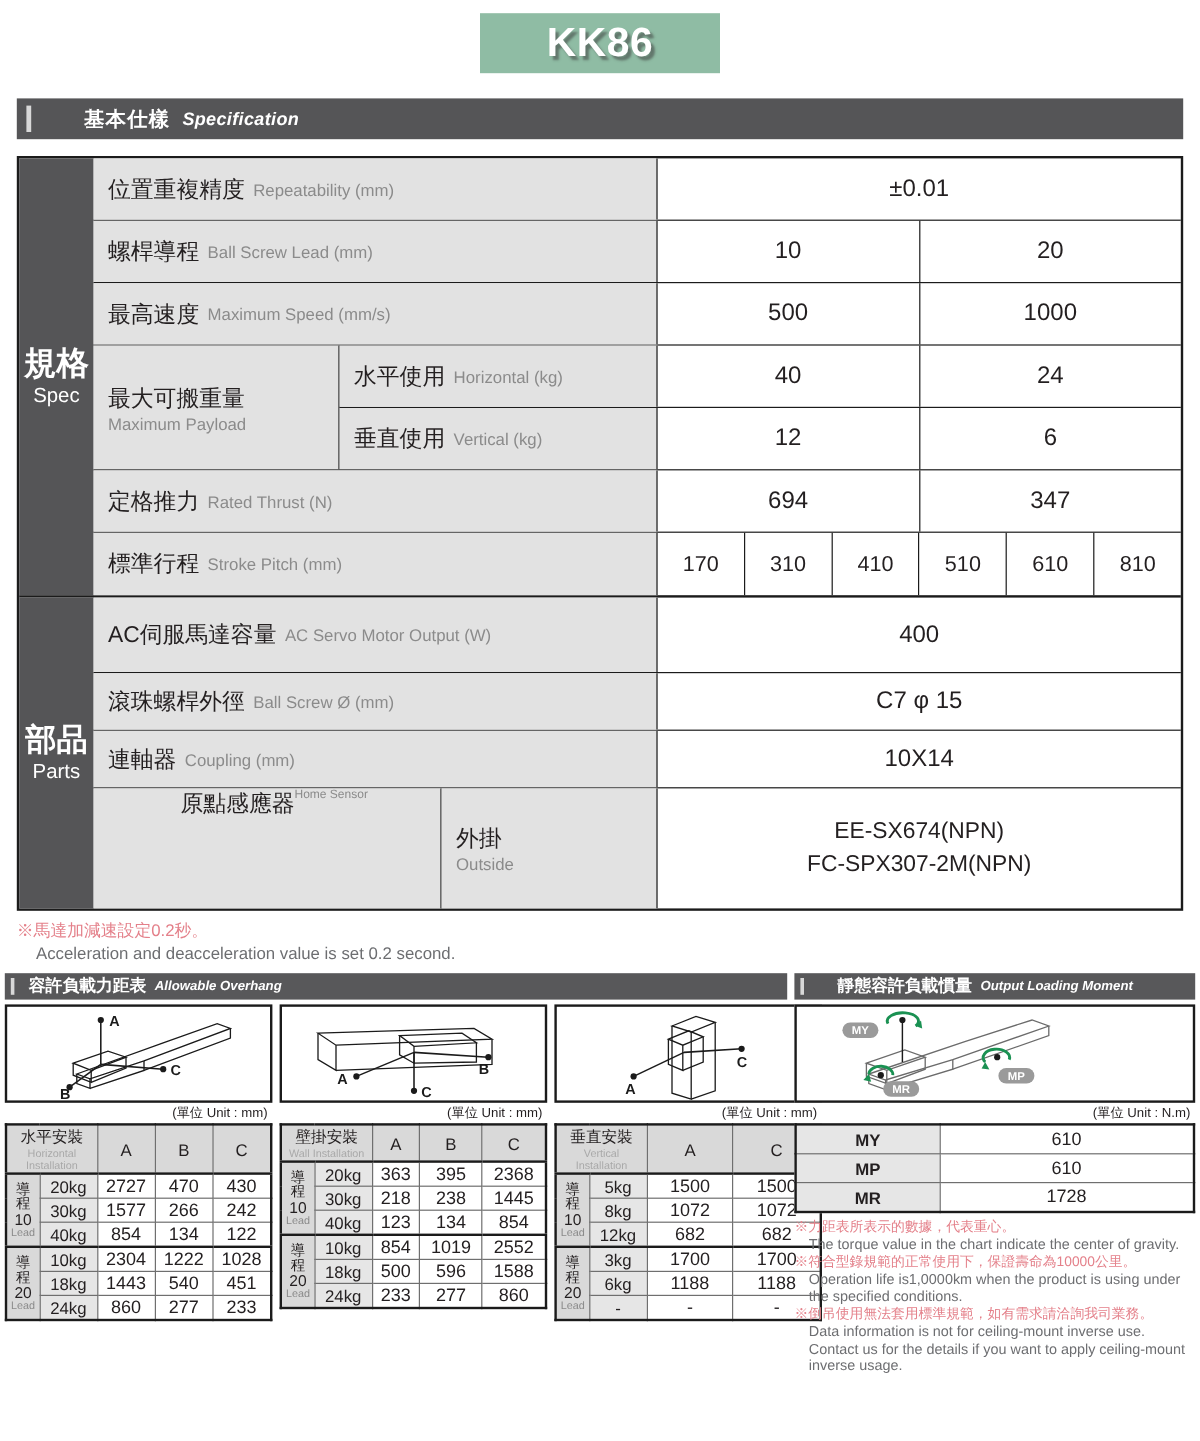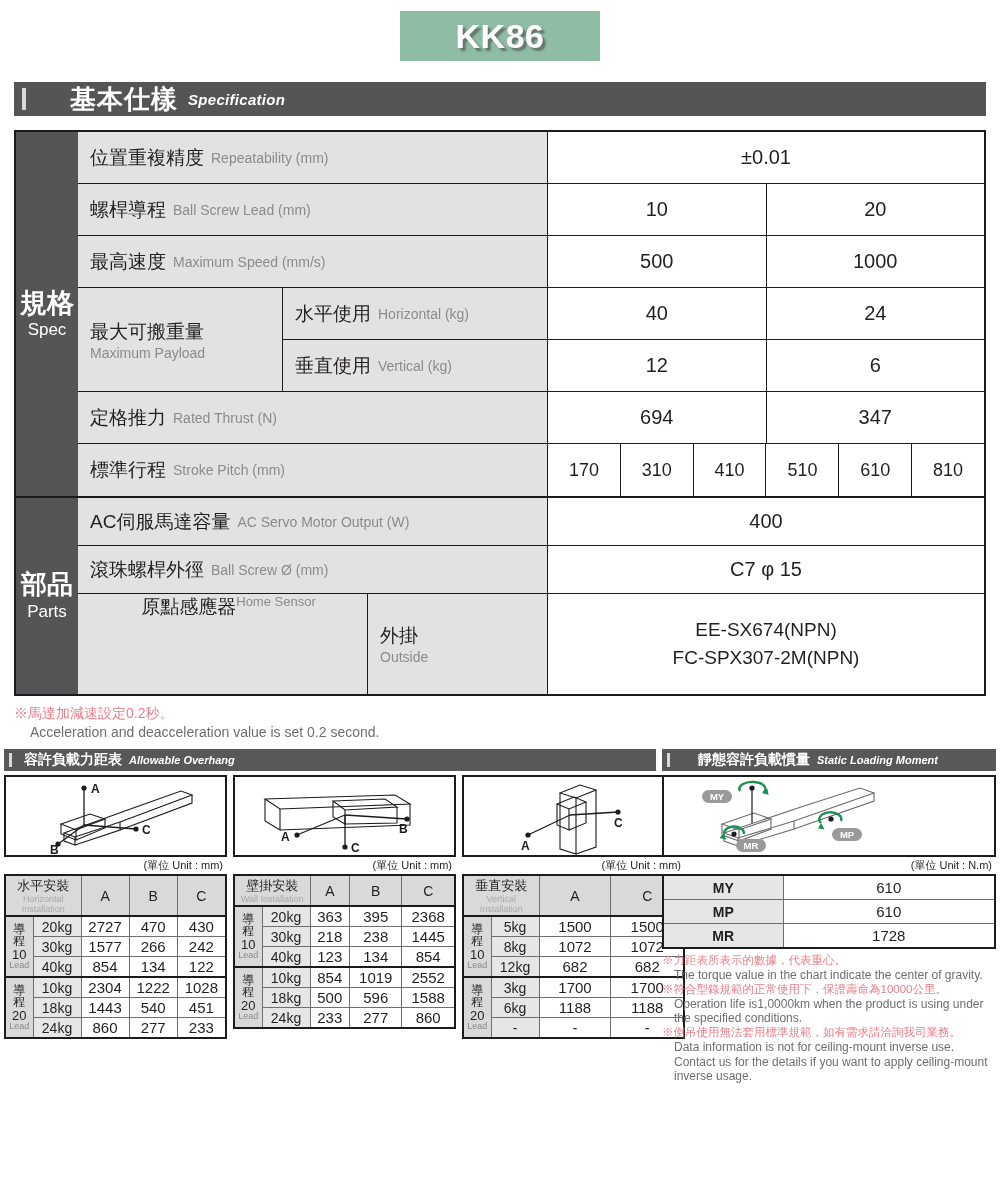--- a/index.html
+++ b/index.html
@@ -29,21 +29,21 @@
   
   .sec-bar {
     height:34px; background:#555557;
     display:flex; align-items:center;
     position:relative;
   }
   .sec-bar::before {
     content:""; position:absolute; left:8px; top:6px;
     width:4px; height:22px; background:#d8d8d8;
   }
-  .sec-bar .cn { color:#fff; font-size:26px; font-weight:bold; margin-left:56px; letter-spacing:1px;}
+  .sec-bar .cn { color:#fff; font-size:17px; font-weight:bold; margin-left:56px; letter-spacing:1px;}
   .sec-bar .en { color:#fff; font-size:15px; font-weight:bold; margin-left:10px; font-style:italic; letter-spacing:.3px;}
 
   .spec-bar { margin:10px 14px 0 14px; }
 
   
   .spec-table {
     margin:14px 14px 0 14px;
     border:2px solid #1b1b1b;
     display:flex;
     background:#fff;
@@ -61,21 +61,21 @@
   .row { display:flex; border-bottom:1.5px solid #1b1b1b; }
   .row:last-child { border-bottom:none; }
   .lbl {
     background:#e2e2e2; display:flex; align-items:center;
     padding:0 0 0 12px; border-right:1.5px solid #1b1b1b;
   }
   .lbl .cn { font-size:19px; color:#231f20; white-space:nowrap; }
   .lbl .en { font-size:14px; color:#8b8b8b; margin-left:7px; white-space:nowrap; }
   .lbl.stack { flex-direction:row; align-items:flex-start; justify-content:center; }
   .lbl.stack .cn { font-size:19px; }
-  .lbl.stack .en { font-size:13px; margin-left:0; }
+  .lbl.stack .en { font-size:10px; margin-left:0; }
 
   .w-main { width:470px; }
   .vals { flex:1; display:flex; }
   .half { flex:1; display:flex; align-items:center; justify-content:center; font-size:20px; }
   .half.b { border-right:1.5px solid #1b1b1b; }
   .sixth { flex:1; display:flex; align-items:center; justify-content:center; font-size:18px; }
   .sixth.b { border-right:1.5px solid #1b1b1b; }
 
   .payload-block { display:flex; flex:1; }
   .payload-left {
@@ -264,40 +264,49 @@
       </div>
     </div>
 
     <div style="display:flex;">
       <div class="rail parts">
         <span class="cn">部品</span>
         <span class="en">Parts</span>
       </div>
       <div class="grid">
 
-        <div class="row" style="height:48px;">
+        <div class="row" style="height:63px;">
           <div class="lbl w-main">
             <span class="cn">AC伺服馬達容量</span>
             <span class="en">AC Servo Motor Output (W)</span>
           </div>
           <div class="vals">
             <div class="half">400</div>
           </div>
         </div>
 
         <div class="row" style="height:48px;">
           <div class="lbl w-main">
             <span class="cn">滾珠螺桿外徑</span>
             <span class="en">Ball Screw Ø (mm)</span>
           </div>
           <div class="vals">
             <div class="half">C7 φ 15</div>
           </div>
         </div>
 
+        <div class="row" style="height:48px;">
+          <div class="lbl w-main">
+            <span class="cn">連軸器</span>
+            <span class="en">Coupling (mm)</span>
+          </div>
+          <div class="vals">
+            <div class="half">10X14</div>
+          </div>
+        </div>
 
         <div class="row" style="height:100px;">
           <div class="lbl stack" style="width:290px;">
             <span class="cn">原點感應器</span>
             <span class="en">Home Sensor</span>
           </div>
           <div class="sensor-lbl2">
             <span class="cn">外掛</span>
             <span class="en">Outside</span>
           </div>
@@ -576,21 +585,21 @@
         </tbody>
           </table>
       </div>
 
     </div>
   </div>
 
   <div class="br">
     <div class="mini-bar right">
       <span class="cn">靜態容許負載慣量</span>
-      <span class="en">Static Loading Moment</span>
+      <span class="en">Output Loading Moment</span>
     </div>
 
     <div class="dbox" style="margin-top:4px; height:82px;">
       <svg width="300" height="78" viewBox="0 0 300 78">
         <g fill="none" stroke="#6b6b6b" stroke-width="1.1">
           <path d="M60 56 L140 29 L196 11 L210 16 L130 44 L74 61 Z"></path>
           <path d="M74 61 L74 69 L60 64 L60 56"></path>
           <path d="M130 44 L130 52 L74 69"></path>
           <path d="M210 16 L210 24 L130 52"></path>
           <path d="M58 47 L90 36 L107 42 L75 53 Z"></path>

